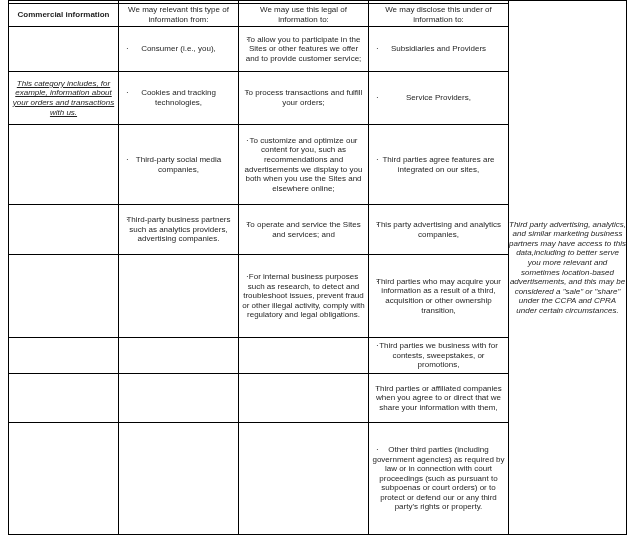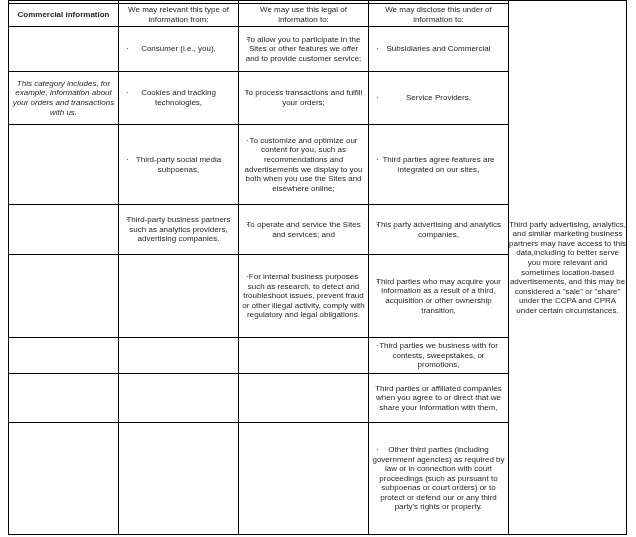--- a/index.html
+++ b/index.html
@@ -36,33 +36,33 @@
   tr.h3   { height: 3px;  }
   tr.h23  { height: 23px; }
   tr.h45  { height: 45px; }
   tr.h53  { height: 53px; }
   tr.h80  { height: 80px; }
   tr.h50  { height: 50px; }
   tr.h83  { height: 83px; }
   tr.h36  { height: 36px; }
   tr.h49  { height: 49px; }
   tr.h112 { height: 112px; }
-  tr.h3 td { padding: 0; }
+  tr.h3 td { padding: 0; font-style: italic; }
 
   .txt { position: relative; }
   .bullet {
     position: absolute;
     left: 4px;
     top: 0;
     font-size: 8px;
     line-height: 9.6px;
     color: #1f1f1f;
   }
   .cat-head { font-weight: bold; }
-  .note { font-style: italic; }
+  .note { font-style: italic; text-decoration: underline; }
   .side-cell { padding: 2px 4px; }
 </style>
 </head>
 <body>
 
 <div class="page">
   <table class="privacy">
     <colgroup>
       <col style="width:110px">
       <col style="width:120px">
@@ -99,21 +99,21 @@
 
     <tr class="h45">
       <td></td>
       <td>
         <div class="txt"><span class="bullet">·</span><span>Consumer (i.e., you),</span></div>
       </td>
       <td>
         <div class="txt"><span class="bullet">·</span><span>To allow you to participate in the Sites or other features we offer and to provide customer service;</span></div>
       </td>
       <td>
-        <div class="txt"><span class="bullet">·</span><span>Subsidiaries and Commercial</span></div>
+        <div class="txt"><span class="bullet">·</span><span>Subsidiaries and Providers</span></div>
       </td>
     </tr>
 
     <tr class="h53">
       <td class="note">
         <div class="txt">This category includes, for example, information about your orders and transactions with us.</div>
       </td>
       <td>
         <div class="txt"><span class="bullet">·</span><span>Cookies and tracking technologies,</span></div>
       </td>
@@ -121,21 +121,21 @@
         <div class="txt"><span class="bullet">·</span><span>To process transactions and fulfill your orders;</span></div>
       </td>
       <td>
         <div class="txt"><span class="bullet">·</span><span>Service Providers,</span></div>
       </td>
     </tr>
 
     <tr class="h80">
       <td></td>
       <td>
-        <div class="txt"><span class="bullet">·</span><span>Third-party social media subpoenas,</span></div>
+        <div class="txt"><span class="bullet">·</span><span>Third-party social media companies,</span></div>
       </td>
       <td>
         <div class="txt"><span class="bullet">·</span><span>To customize and optimize our content for you, such as recommendations and advertisements we display to you both when you use the Sites and elsewhere online;</span></div>
       </td>
       <td>
         <div class="txt"><span class="bullet">·</span><span>Third parties agree features are integrated on our sites,</span></div>
       </td>
     </tr>
 
     <tr class="h50">

